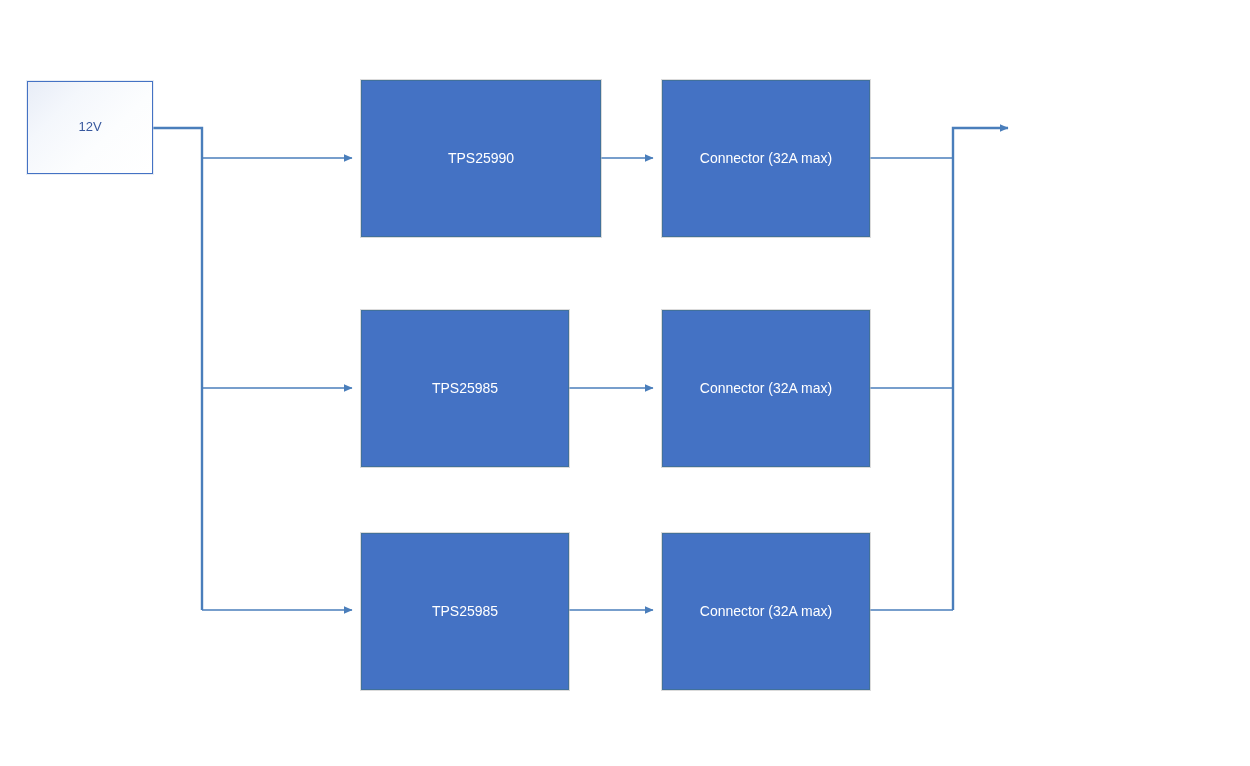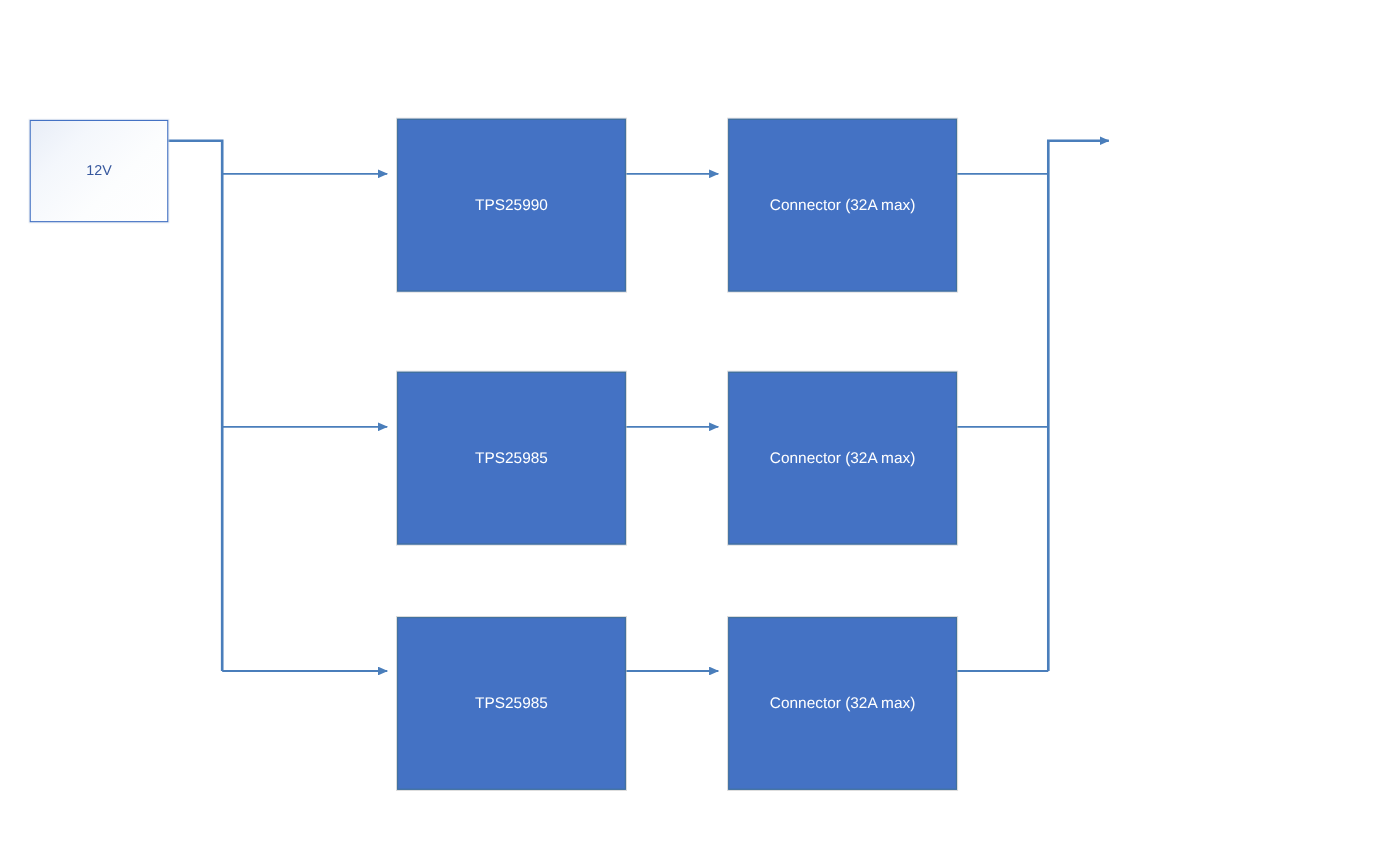--- a/index.html
+++ b/index.html
@@ -27,21 +27,20 @@
     pointer-events: none;
   }
   .node {
     position: absolute;
     box-sizing: border-box;
     display: flex;
     align-items: center;
     justify-content: center;
     text-align: right;
     line-height: 1.25;
-    margin-top: 28px;
   }
   
   .node.block {
     background: #4472C4;
     border: 1px solid #41719C;
     box-shadow: 0 0 0 1px rgba(190,190,190,0.55);
     color: #FFFFFF;
     font-size: 14px;
   }
   
@@ -84,21 +83,21 @@
     <line x1="870" y1="388" x2="953" y2="388" stroke="#4A7EBB" stroke-width="1.6"></line>
     <line x1="870" y1="610" x2="953" y2="610" stroke="#4A7EBB" stroke-width="1.6"></line>
 
     <polyline points="953,610 953,128 1008,128" fill="none" stroke="#4A7EBB" stroke-width="2.4" marker-end="url(#arrowhead)"></polyline>
   </svg>
 
   <div class="node terminal" style="left:27px; top:81px; width:126px; height:93px;">
     <span class="node-label">12V</span>
   </div>
 
-  <div class="node block" style="left:361px; top:80px; width:208px; height:157px;">
+  <div class="node block" style="left:361px; top:80px; width:240px; height:157px;">
     <span class="node-label">TPS25990</span>
   </div>
   <div class="node block" style="left:662px; top:80px; width:208px; height:157px;">
     <span class="node-label">Connector (32A max)</span>
   </div>
 
   <div class="node block" style="left:361px; top:310px; width:208px; height:157px;">
     <span class="node-label">TPS25985</span>
   </div>
   <div class="node block" style="left:662px; top:310px; width:208px; height:157px;">

